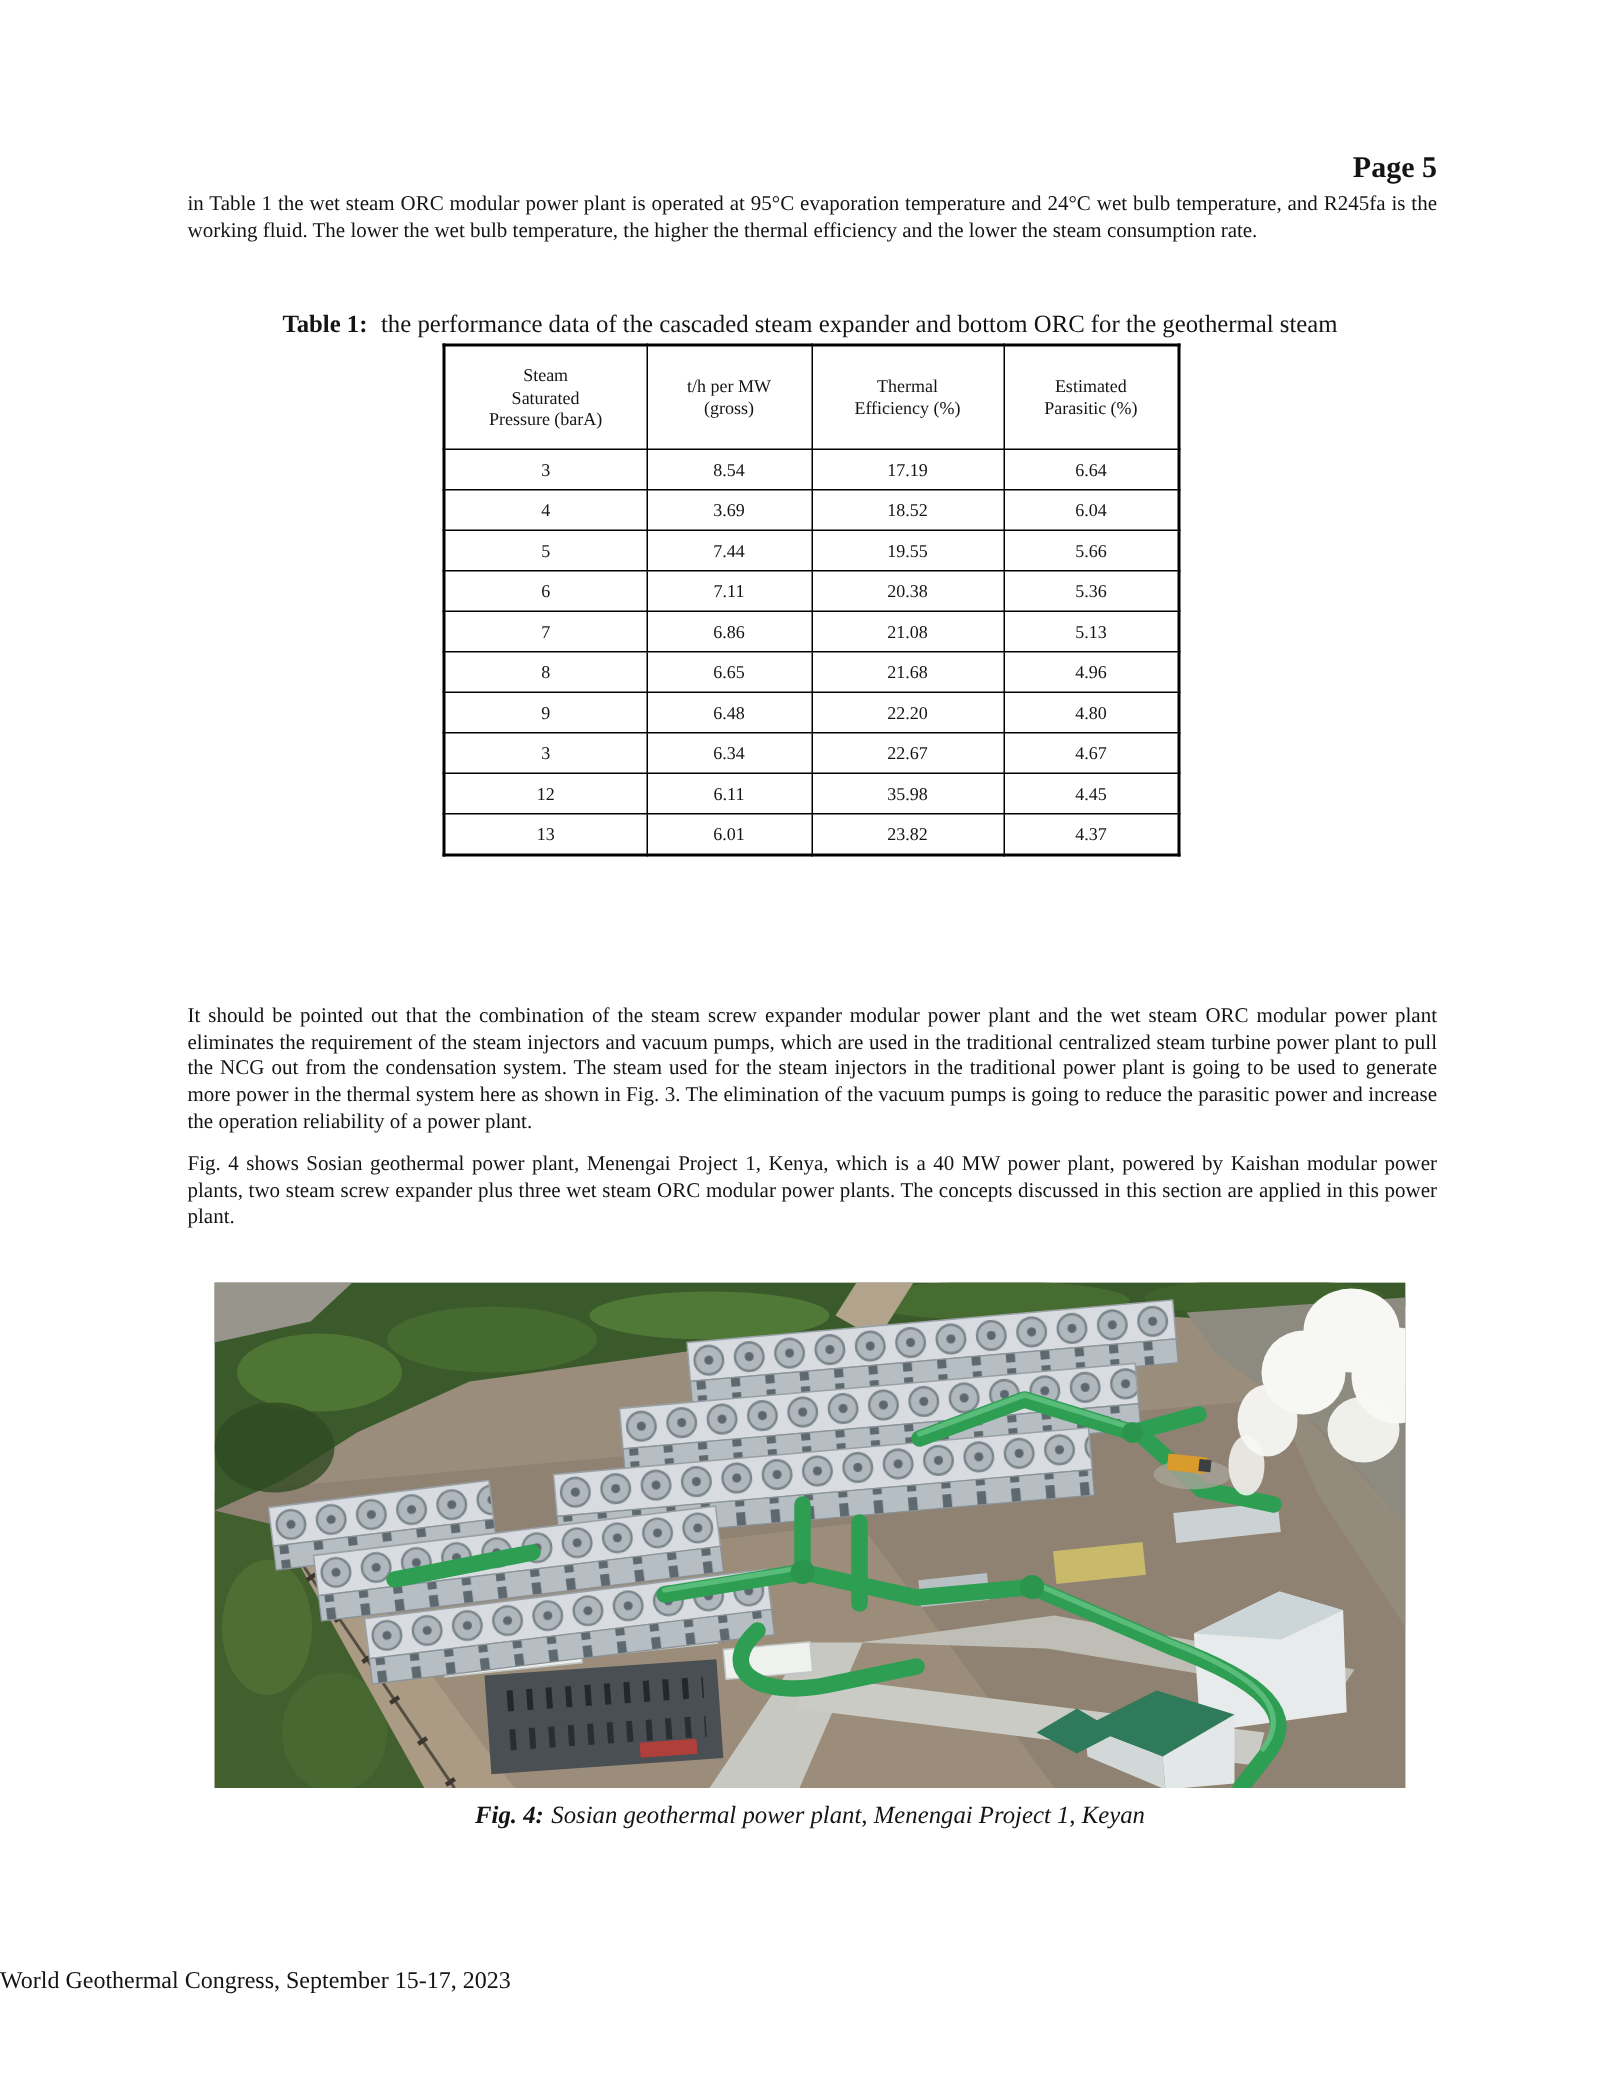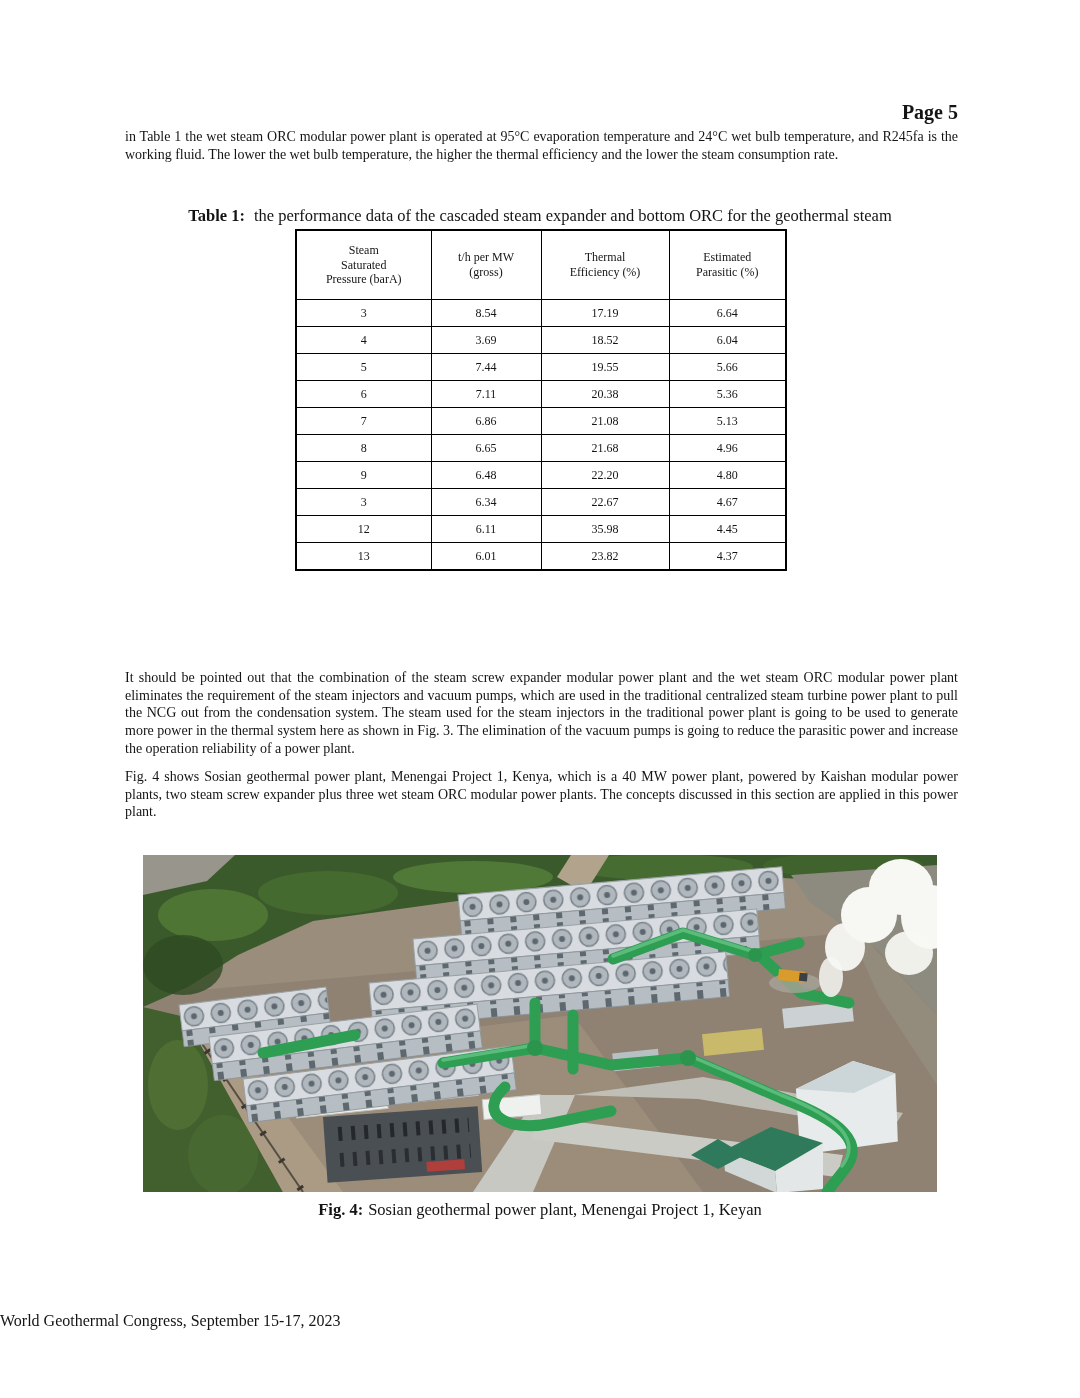--- a/index.html
+++ b/index.html
@@ -43,20 +43,21 @@
     font-weight:normal;
     white-space:pre-line;
     height:68px;line-height:1.22;
   }
   table.perf td{height:26px;}
   col.c1{width:135px;} col.c2{width:110px;}
   col.c3{width:128px;} col.c4{width:117px;}
   figure.fig4{
     position:absolute;left:143px;top:855px;margin:0;
     width:794px;
+    font-style:italic;
   }
   figure.fig4 svg{display:block;}
   figcaption{
     width:794px;text-align:center;
     font-size:16.5px;margin-top:8px;
   }
   figcaption b{margin-right:5px;}
   .footer{
     position:absolute;top:1312px;left:0;width:1080px;
     text-align:left;font-size:16px;

